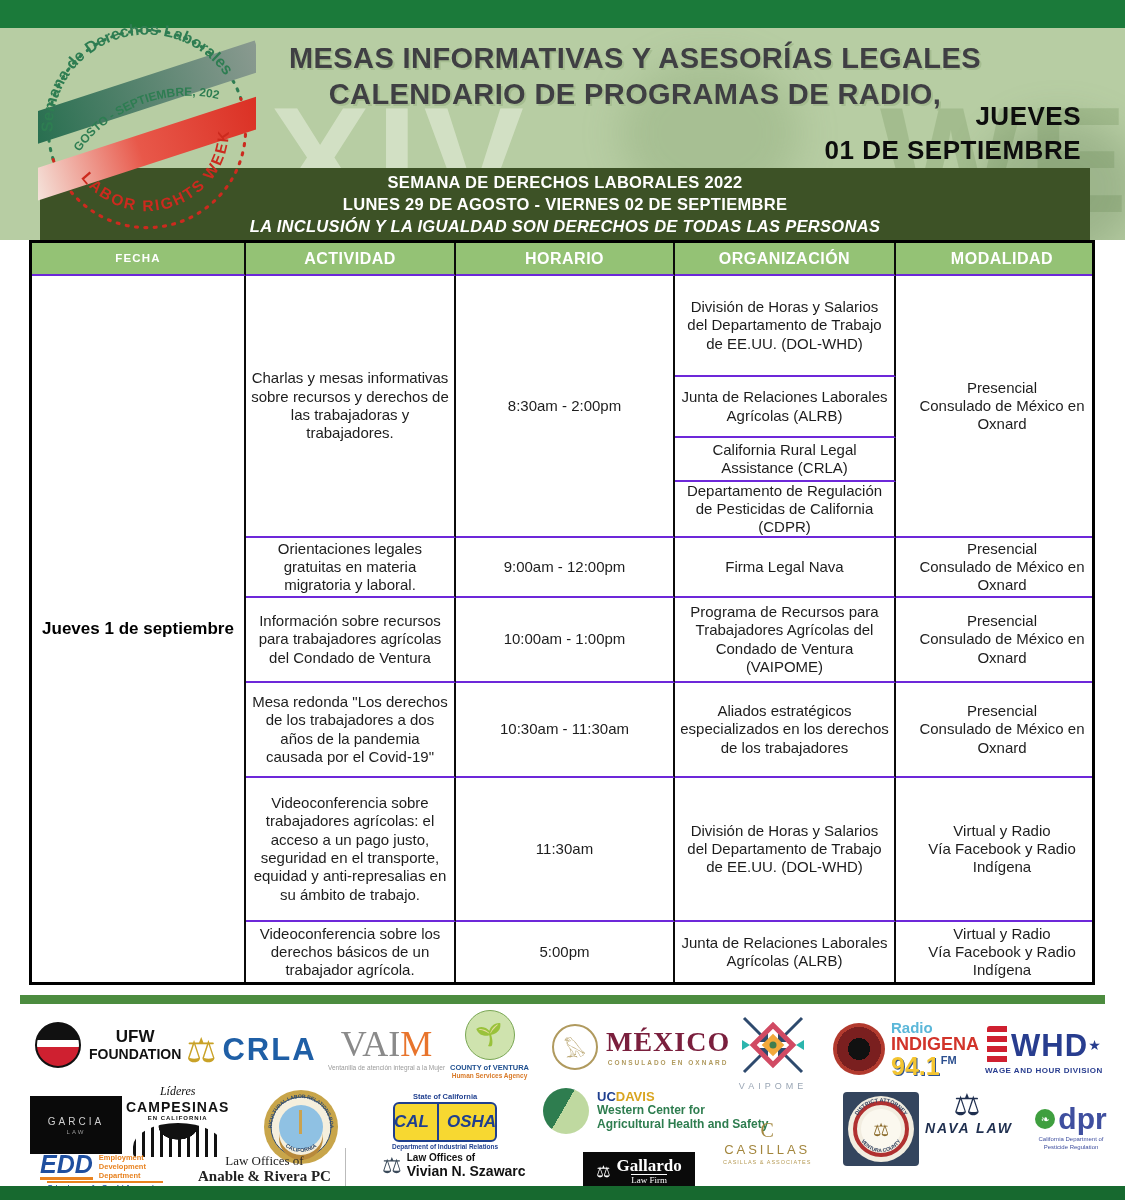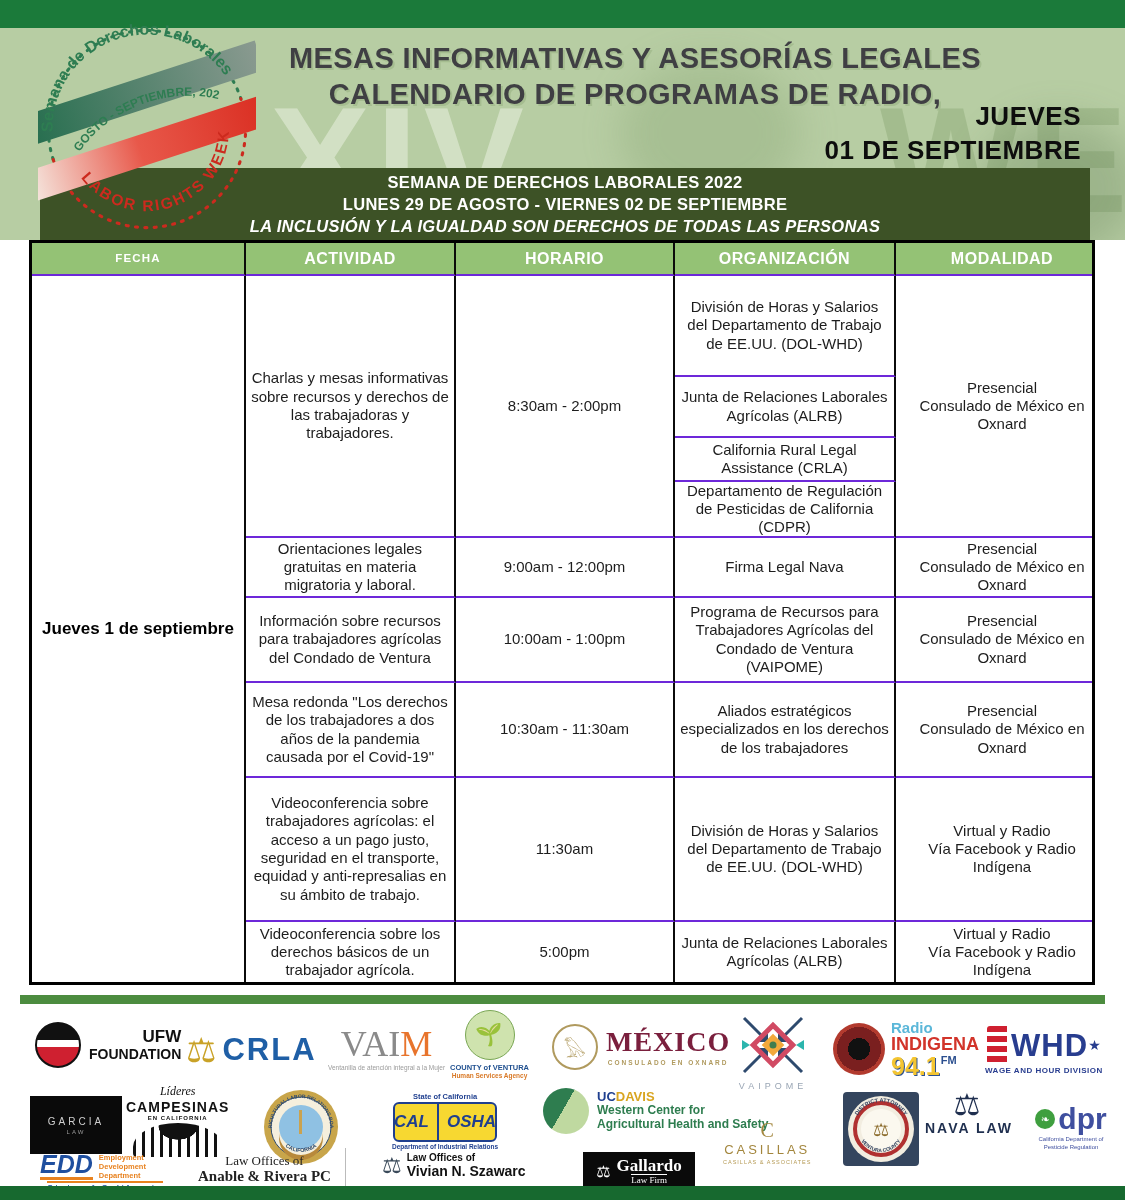--- a/index.html
+++ b/index.html
@@ -103,21 +103,21 @@
   .ucd-t2 { font-size:12px; font-weight:700; color:#2e7d4f; line-height:1.15; }
   .gal { background:#0a0a0a; width:112px; height:38px; display:flex; align-items:center; justify-content:center; gap:6px; }
   .gal-ic { color:#fff; font-size:16px; }
   .gal-t1 { font-family:"Liberation Serif",serif; font-size:17px; font-weight:700; color:#fff; line-height:1; }
   .gal-t2 { font-family:"Liberation Serif",serif; font-size:9px; color:#fff; border-top:1px solid #fff; }
   .cas-t0 { font-family:"Liberation Serif",serif; font-size:20px; color:#a3863d; line-height:1; }
   .cas-t1 { font-size:13px; color:#a3863d; letter-spacing:3px; margin-top:2px; }
   .cas-t2 { font-size:5.5px; color:#b59a55; letter-spacing:1px; margin-top:2px; }
   .da-box { width:76px; height:74px; background:#34455e; border-radius:4px; display:flex; align-items:center; justify-content:center; }
   .nava-ic { font-size:30px; color:#1f2f4f; margin-right:4px; line-height:1; }
-  .nava-t { font-size:14px; font-weight:800; color:#1f2f4f; letter-spacing:2px; }
+  .nava-t { font-size:14px; font-weight:800; color:#1f2f4f; letter-spacing:2px;font-style:italic; }
   .dpr-row { display:flex; align-items:center; gap:3px; }
   .dpr-leaf { width:20px; height:20px; border-radius:50%; background:#3f9f3f; display:flex; align-items:center; justify-content:center; color:#fff; font-size:11px; }
   .dpr-t { font-size:30px; font-weight:800; color:#3f4f9f; line-height:1; }
   .dpr-sub { font-size:6px; color:#3f4f9f; margin-top:2px; text-align:center; line-height:1.3; }
   .edd-t { font-size:25px; font-weight:900; font-style:italic; color:#1f4f9f; border-bottom:3px solid #e8821f; line-height:1; margin-right:6px; }
   .edd-dept { font-size:7.5px; font-weight:800; color:#e8821f; line-height:1.2; width:72px; }
   .edd-state { font-size:8px; font-weight:800; color:#1f4f9f; letter-spacing:2.5px; border-top:2px solid #e8821f; margin-top:1px; }
   .serif-t1 { font-family:"Liberation Serif",serif; font-size:13px; color:#222; line-height:1.1; }
   .serif-t2 { font-family:"Liberation Serif",serif; font-size:15px; font-weight:700; color:#222; }
   .sz-ic { font-size:22px; color:#3a4a5a; margin-right:5px; line-height:1; }
@@ -236,21 +236,21 @@
     <div class="cell pre last-col last-row" style="grid-area:10/5/11/6">Virtual y Radio
 Vía Facebook y Radio Indígena</div>
   </div>
 
   <div class="divider"></div>
 
   <div class="logos">
 
     <div class="logo" style="left:35px;top:14px;">
       <div class="ufw-ic"></div>
-      <div class="col" style="align-items:flex-end;">
+      <div class="col" style="align-items:center;">
         <div class="ufw-t1">UFW</div>
         <div class="ufw-t2">FOUNDATION</div>
       </div>
     </div>
 
     <div class="logo" style="left:186px;top:24px;">
       <div class="crla-ic">⚖</div>
       <div class="crla-t">CRLA</div>
     </div>
 

